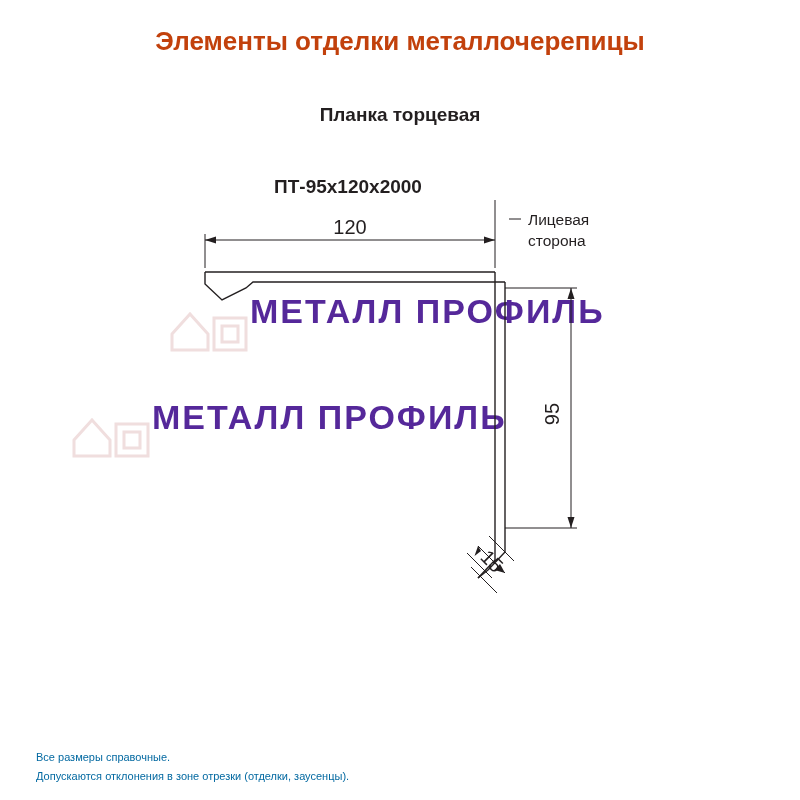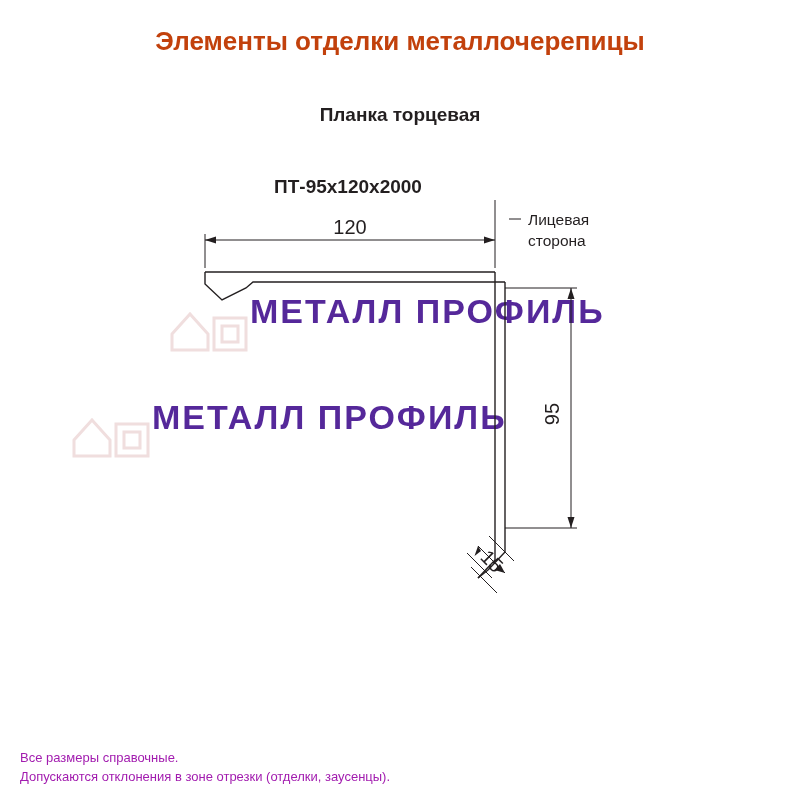--- a/index.html
+++ b/index.html
@@ -54,25 +54,25 @@
   }
   .drawing {
     position: absolute;
     top: 0;
     left: 0;
     width: 800px;
     height: 800px;
   }
   .footnotes {
     position: absolute;
-    left: 20px;
+    left: 36px;
     bottom: 14px;
-    font-size: 13px;
+    font-size: 11px;
     line-height: 19px;
-    color: #a21caf;
+    color: #0369a1;
   }
   .footnotes div {
     white-space: nowrap;
   }
   .wm {
     position: absolute;
     font-family: "Liberation Sans", sans-serif;
     font-weight: bold;
     color: #4c1d95;
     opacity: 0.95;

